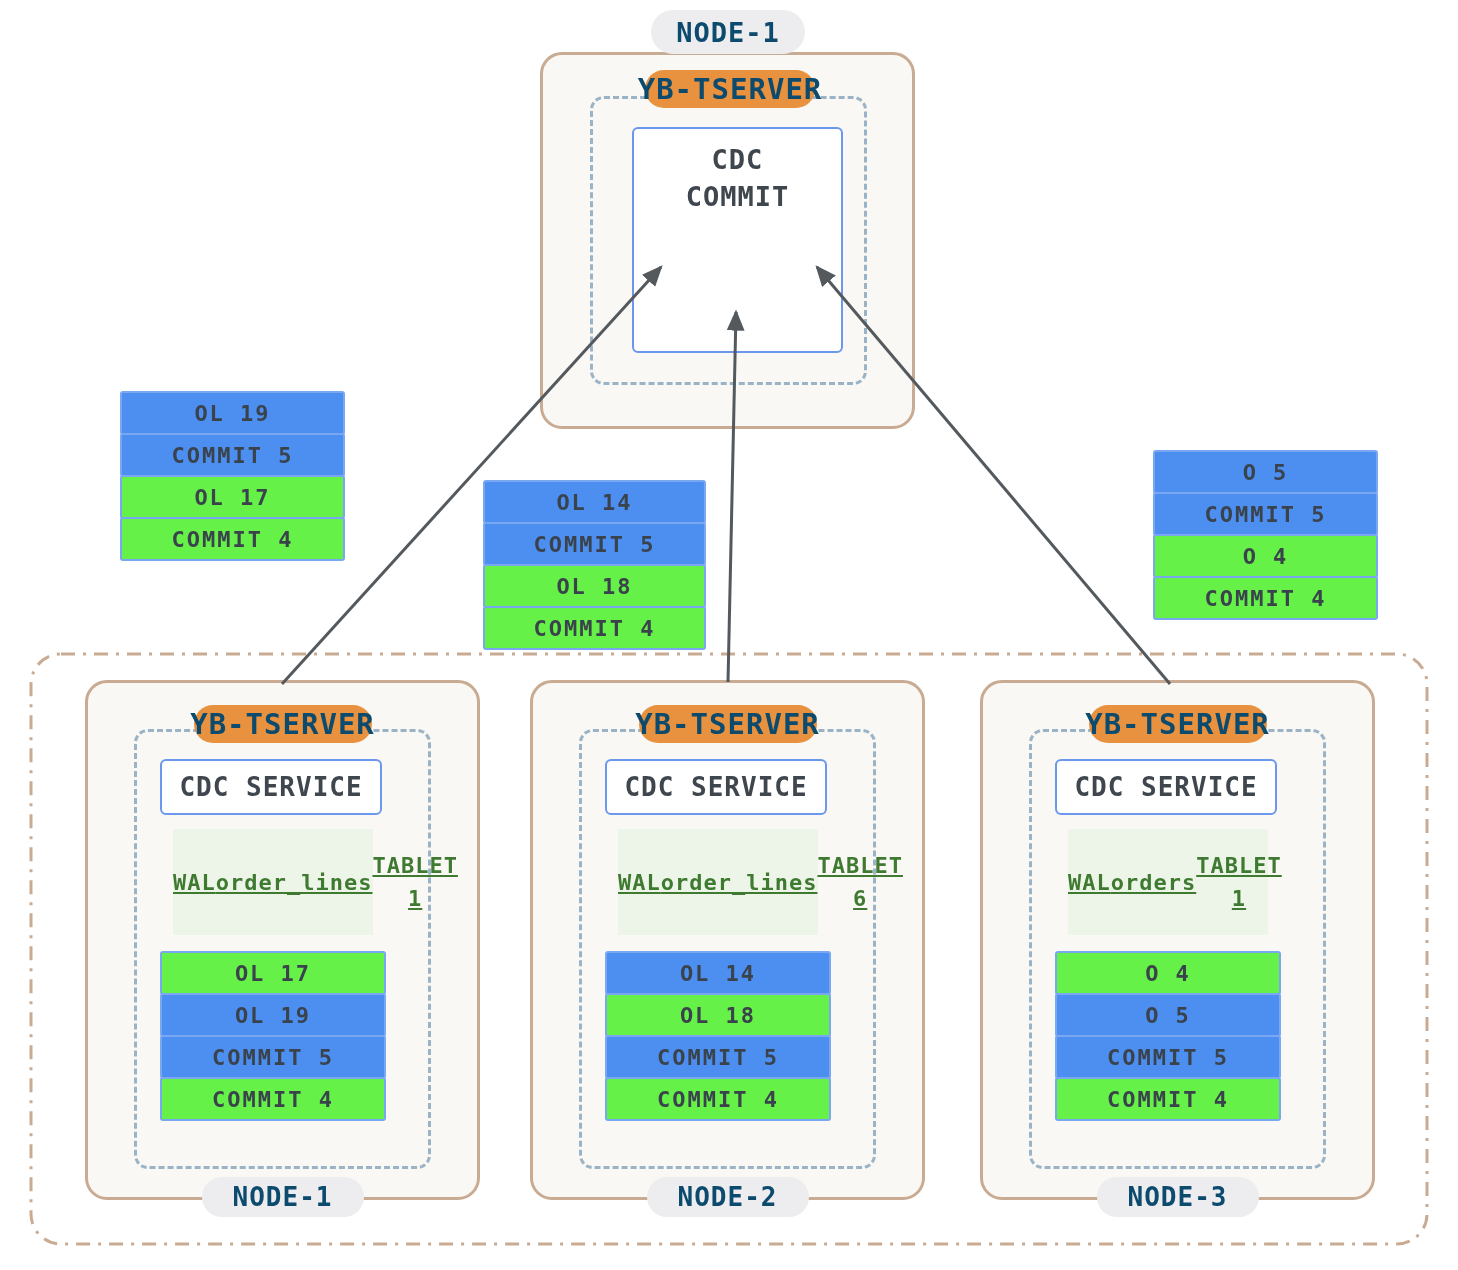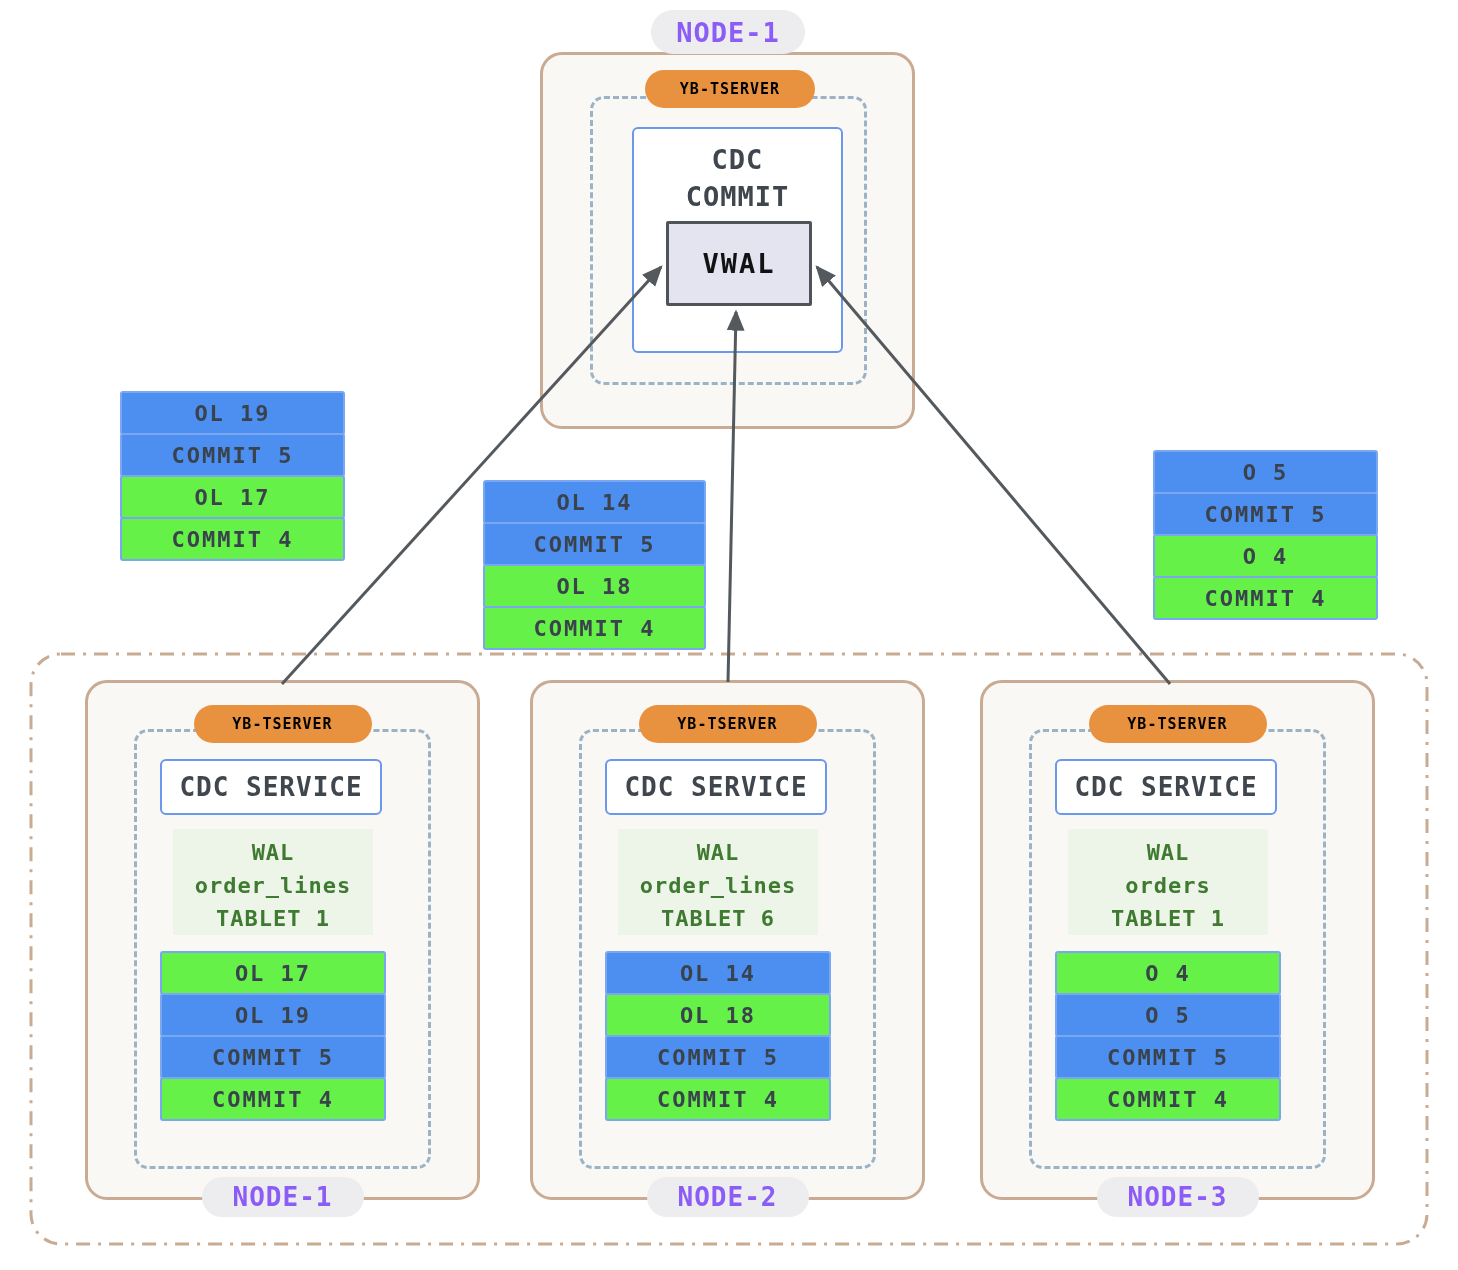--- a/index.html
+++ b/index.html
@@ -12,22 +12,22 @@
   .abs { position: absolute; }
   .node-box {
     background: var(--node-fill, #faf8f4);
     border: 3px solid var(--node-border-tan, #c8ab92);
     border-radius: 22px;
   }
   .pill {
     display: flex; align-items: center; justify-content: center;
     border-radius: 999px; font-weight: bold; white-space: nowrap;
   }
-  .gray-pill { background: var(--pill-gray, #ededf0); color: #8b5cf6; font-size: 27px; letter-spacing: 1px; z-index: 5; }
-  .orange-pill { background: var(--tserver-orange, #e8923f); color: #000000; font-size: 15px; letter-spacing: 1px; z-index: 4; }
+  .gray-pill { background: var(--pill-gray, #ededf0); color: #0c4a6e; font-size: 27px; letter-spacing: 1px; z-index: 5; }
+  .orange-pill { background: var(--tserver-orange, #e8923f); color: #0c4a6e; font-size: 29px; letter-spacing: 1px; z-index: 4; }
   .dashed-box { border: 3px dashed var(--dashed-blue-gray, #9ab3c6); border-radius: 14px; }
   .cdc-box {
     background: #ffffff; border: 2px solid var(--cdc-border-blue, #6b97ec); border-radius: 6px;
     color: #3f464d; font-weight: bold; display: flex; align-items: center; justify-content: center;
     font-size: 26px; letter-spacing: 1px;
   }
   .cdc-box.two-line { flex-direction: column; justify-content: flex-start; padding-top: 12px; line-height: 37px; font-size: 27px; }
   .vwal-box {
     background: var(--vwal-fill, #e4e4f0); border: 3px solid var(--vwal-border, #4f5459); border-radius: 2px;
     display: flex; align-items: center; justify-content: center;
@@ -38,21 +38,21 @@
     height: 44px; border: 2px solid var(--record-border, #79a7f2); border-radius: 3px;
     display: flex; align-items: center; justify-content: center;
     font-weight: bold; font-size: 22px; color: var(--row-text, #3a424c); letter-spacing: 2px;
   }
   .wal-row + .wal-row { margin-top: -2px; }
   .wal-row[data-color="blue"]  { background: var(--record-blue, #4d8ff0); }
   .wal-row[data-color="green"] { background: var(--record-green, #65f148); }
   .wal-label {
     background: var(--wal-bg-green, #edf4e8); color: var(--wal-text-green, #3f7a31);
     font-weight: bold; font-size: 22px; line-height: 33px; letter-spacing: 1px;
-    display: flex; flex-direction: column; align-items: center; justify-content: flex-end; text-align: center;
+    display: flex; align-items: center; justify-content: space-between; text-align: center; text-decoration: underline;
   }
   .bnode { width: 395px; height: 520px; top: 680px; }
   .bnode .tserver-pill { position: absolute; top: 22px; left: 50%; transform: translateX(-50%); width: 178px; height: 38px; }
   .bnode .inner-dashed { position: absolute; left: 46px; top: 46px; width: 297px; height: 440px; }
   .bnode .cdc-box     { position: absolute; left: 72px; top: 76px; width: 222px; height: 56px; }
   .bnode .wal-label   { position: absolute; left: 85px; top: 146px; width: 200px; height: 106px; }
   .bnode .stack       { position: absolute; left: 72px; top: 268px; width: 226px; }
   .bnode .node-pill   { position: absolute; left: 50%; bottom: -20px; transform: translateX(-50%); width: 162px; height: 40px; font-size: 26px; }
   .overlay { position: absolute; left: 0; top: 0; z-index: 10; pointer-events: none; }
 </style>
@@ -79,21 +79,20 @@
 
   <div class="abs pill orange-pill" style="left:645px; top:70px; width:170px; height:38px;">YB-TSERVER</div>
 
   <div class="abs dashed-box" style="left:590px; top:96px; width:277px; height:289px;"></div>
 
   <div class="abs cdc-box two-line" style="left:632px; top:127px; width:211px; height:226px;">
     <span>CDC</span>
     <span>COMMIT</span>
   </div>
 
-  <div class="abs vwal-box" style="left:666px; top:221px; width:146px; height:85px;">VWAL</div>
 
   <div class="abs stack" style="left:120px; top:391px; width:225px;">
     <div class="wal-row" data-color="blue">OL 19</div>
     <div class="wal-row" data-color="blue">COMMIT 5</div>
     <div class="wal-row" data-color="green">OL 17</div>
     <div class="wal-row" data-color="green">COMMIT 4</div>
   </div>
 
   <div class="abs stack" style="left:483px; top:480px; width:223px;">
     <div class="wal-row" data-color="blue">OL 14</div>

